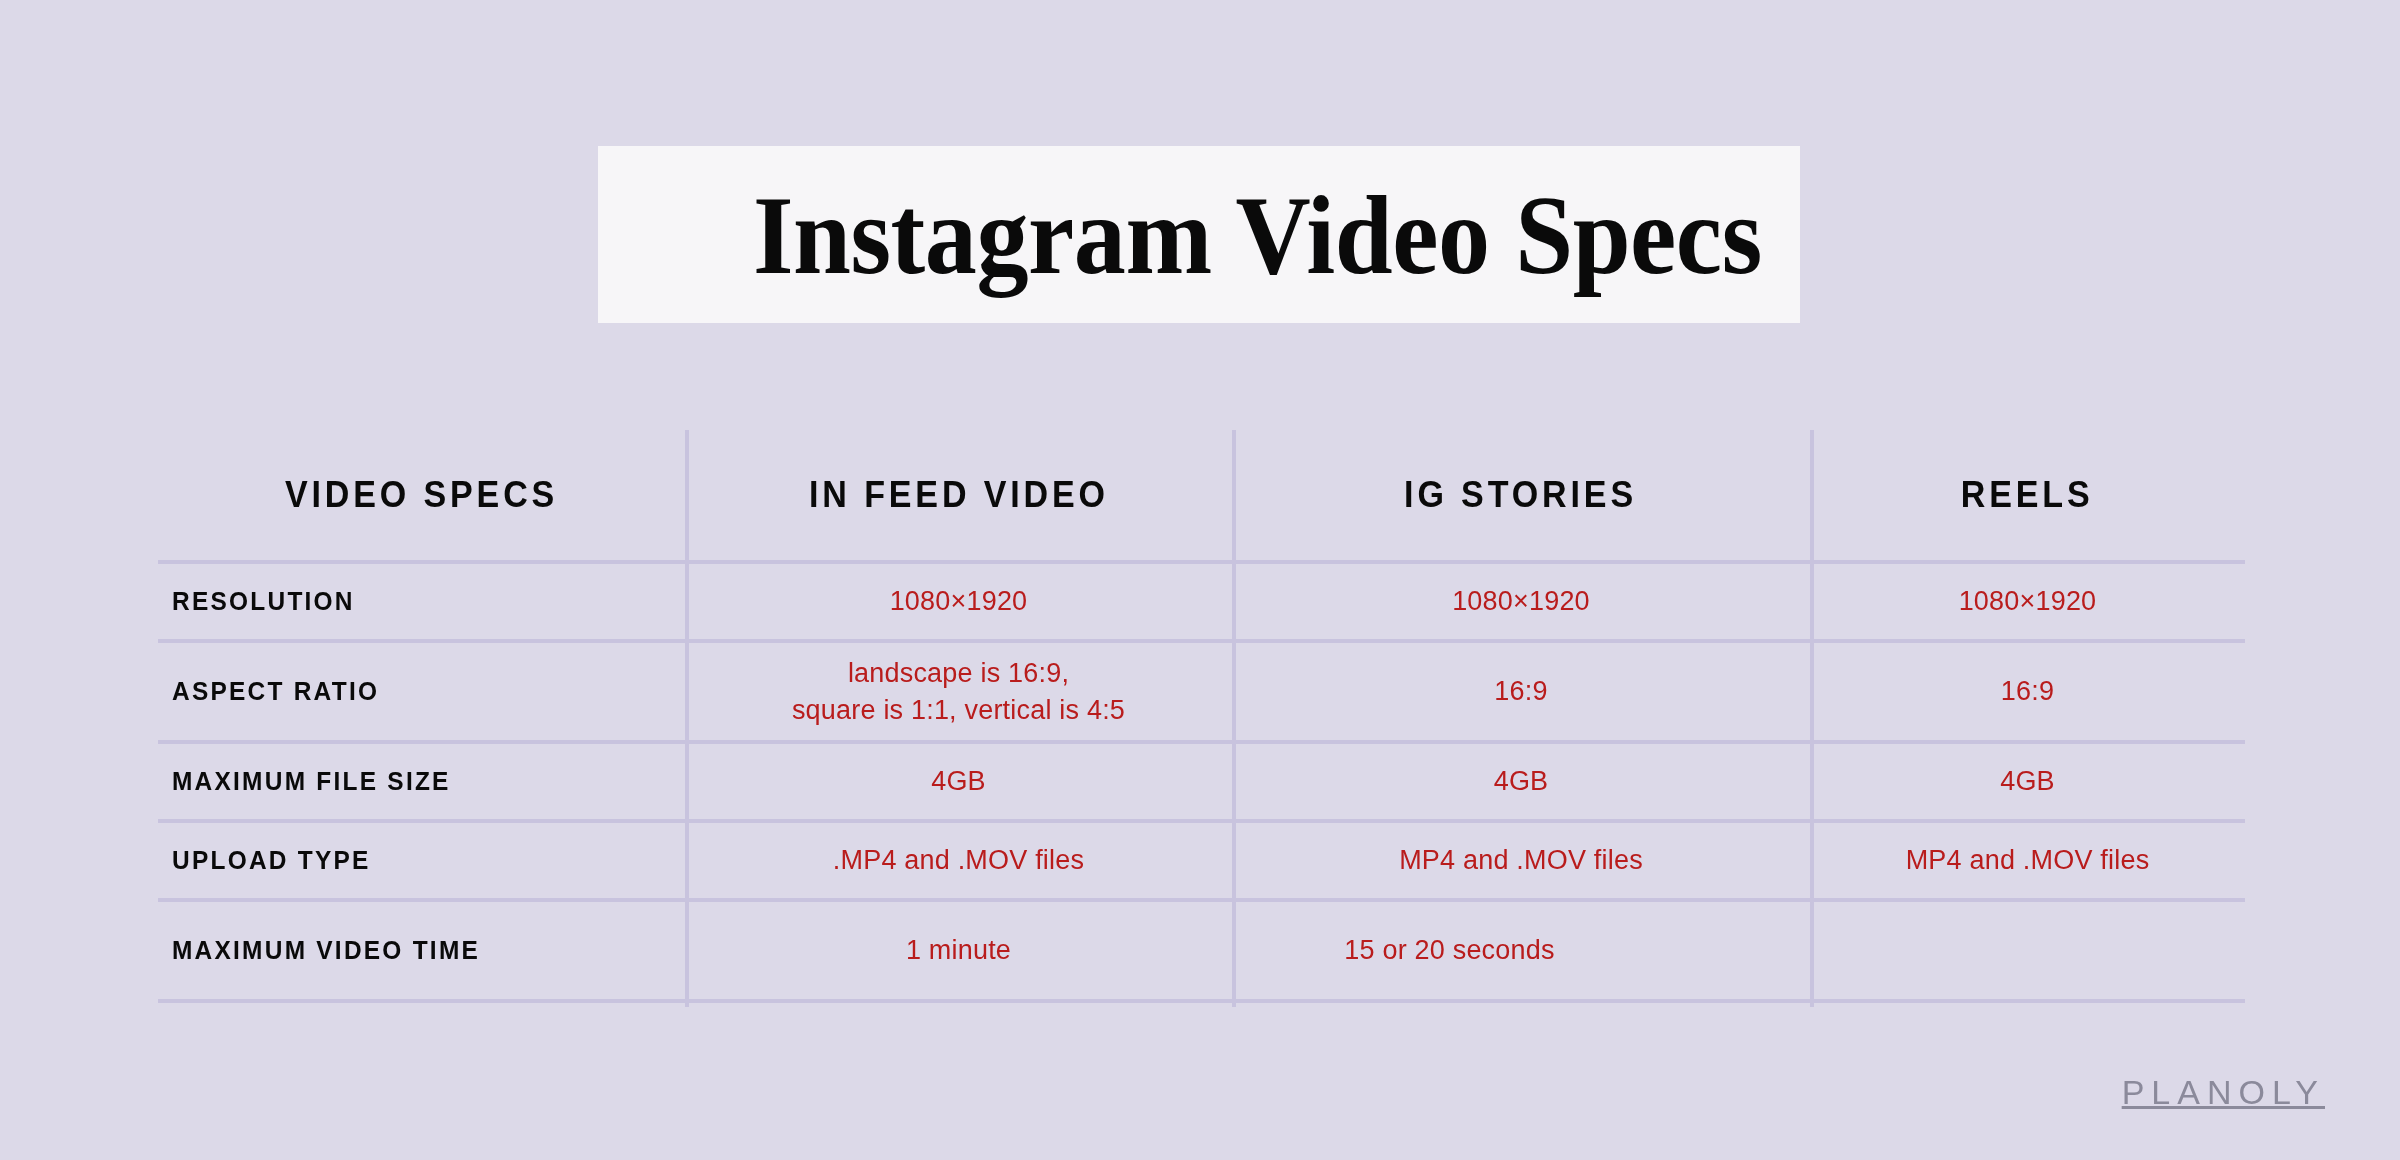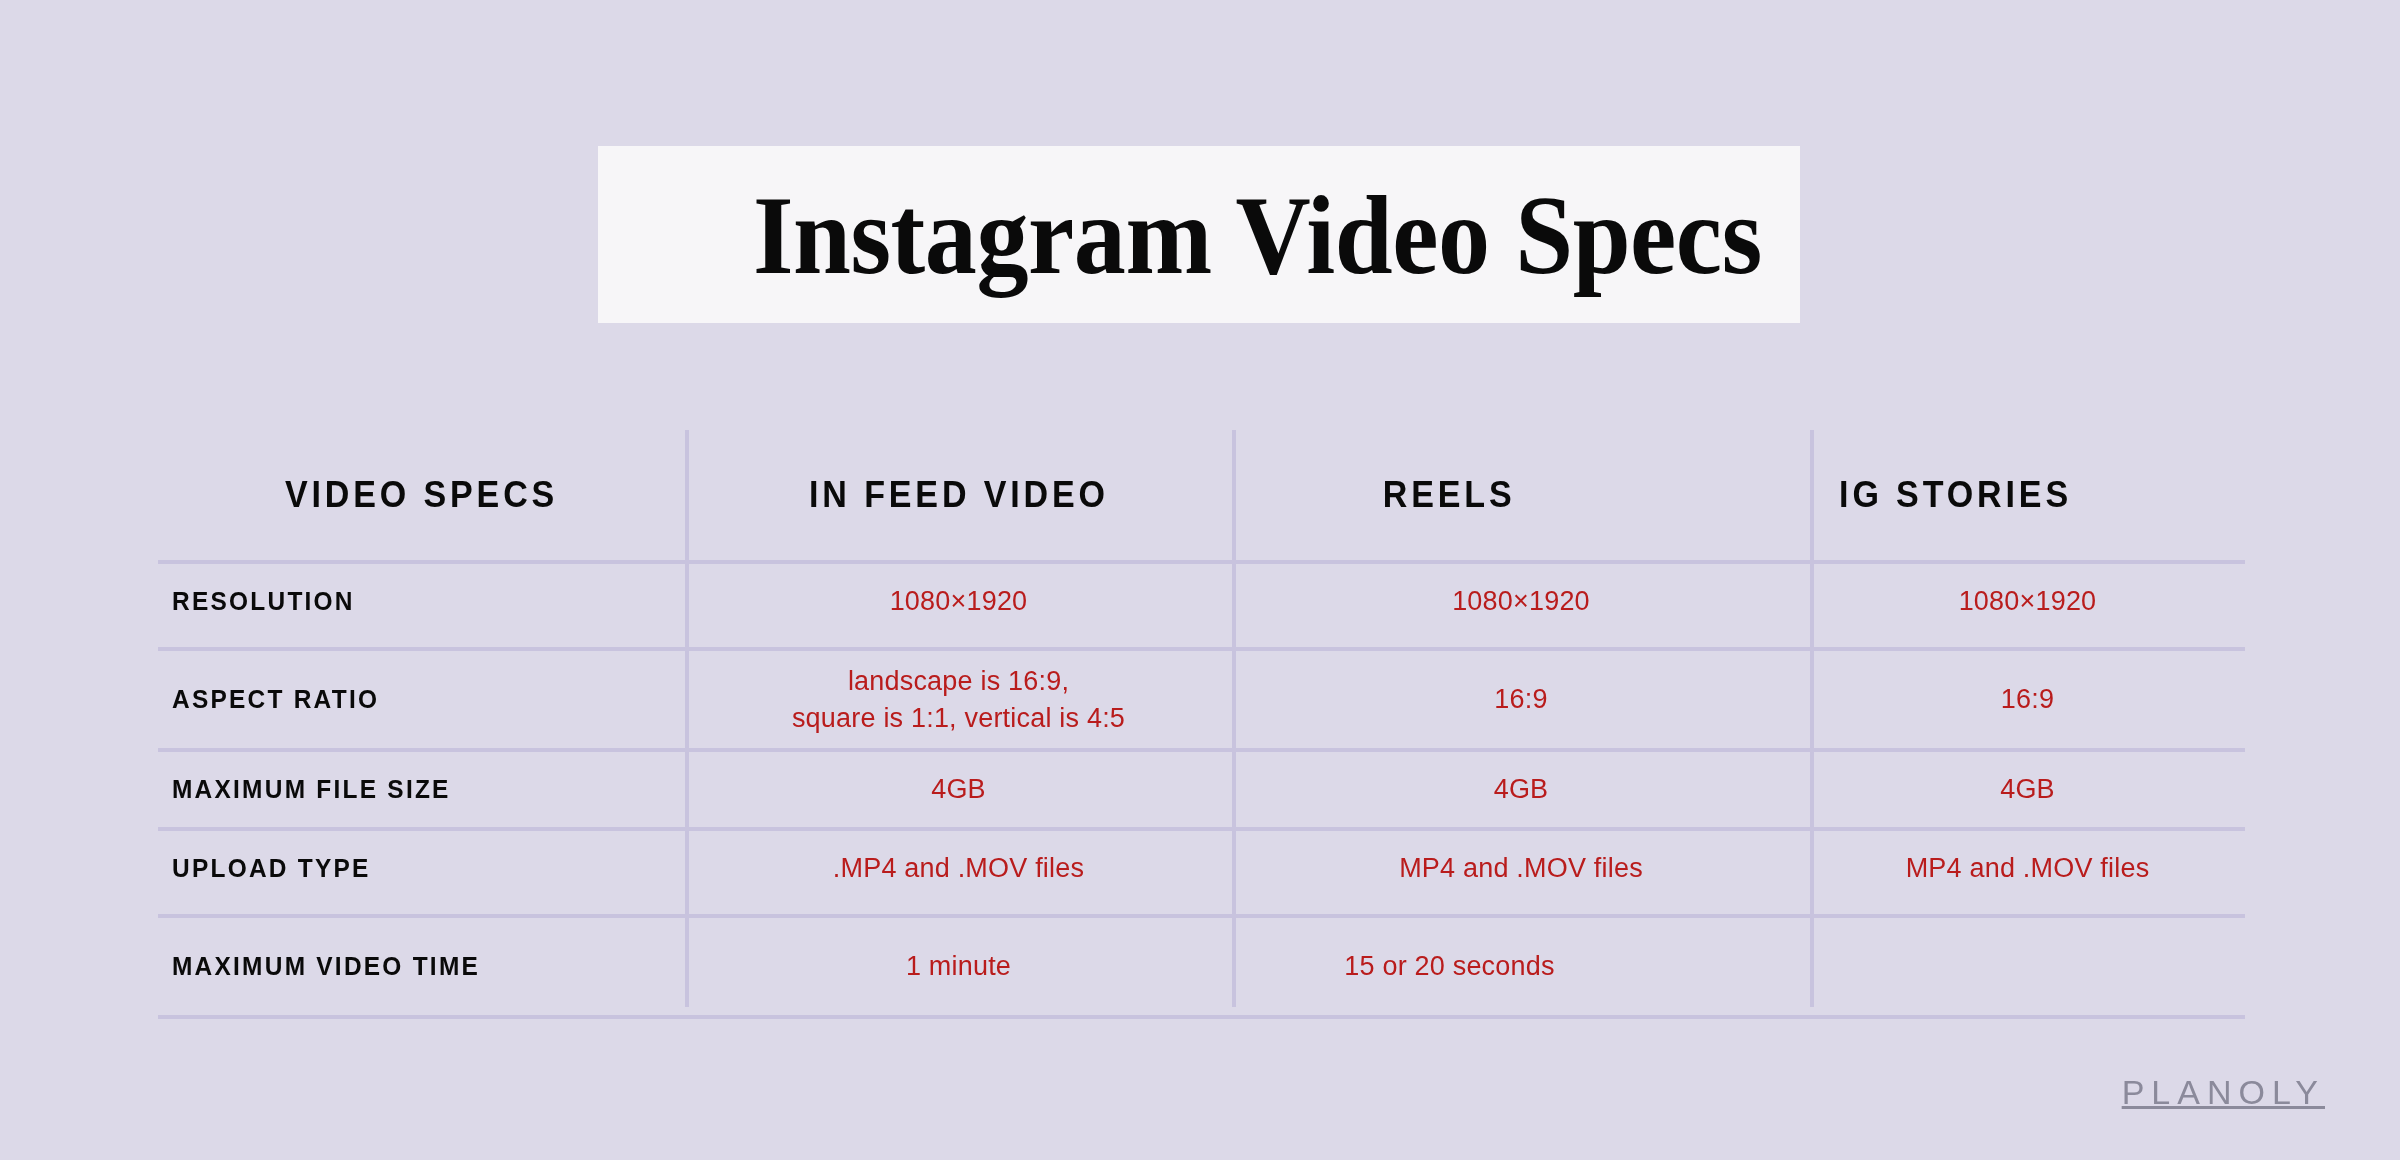--- a/index.html
+++ b/index.html
@@ -96,21 +96,21 @@
   }
   .data-row .cell.label-cell {
     justify-content: flex-start;
     padding-left: 14px;
   }
   .data-row .cell.value-cell {
     justify-content: center;
     text-align: center;
   }
   .row-h-1 { height: 75px; justify-content: flex-end; }
-  .row-h-2 { height: 97px; margin-top: 8px; }
+  .row-h-2 { height: 97px; }
 
   .row-label {
     font-family: "Liberation Sans", sans-serif;
     font-weight: 700;
     font-size: 26px;
     letter-spacing: 2.4px;
     color: #0a0a0a;
     text-transform: uppercase;
     transform: scaleX(0.94);
     transform-origin: left center;
@@ -168,25 +168,25 @@
 <div id="spec-table">
   <div class="table-grid">
 
     <div id="header-row">
       <div class="cell col-0">
         <span class="header-label">VIDEO SPECS</span>
       </div>
       <div class="cell col-1">
         <span class="header-label">IN FEED VIDEO</span>
       </div>
+      <div class="cell col-2">
+        <span class="header-label">IG STORIES</span>
+      </div>
       <div class="cell col-3">
         <span class="header-label">REELS</span>
-      </div>
-      <div class="cell col-2">
-        <span class="header-label">IG STORIES</span>
       </div>
     </div>
 
     <div class="data-row row-h-1">
       <div class="cell col-0 label-cell">
         <span class="row-label">RESOLUTION</span>
       </div>
       <div class="cell col-1 value-cell">
         <span class="row-value">1080×1920</span>
       </div>

